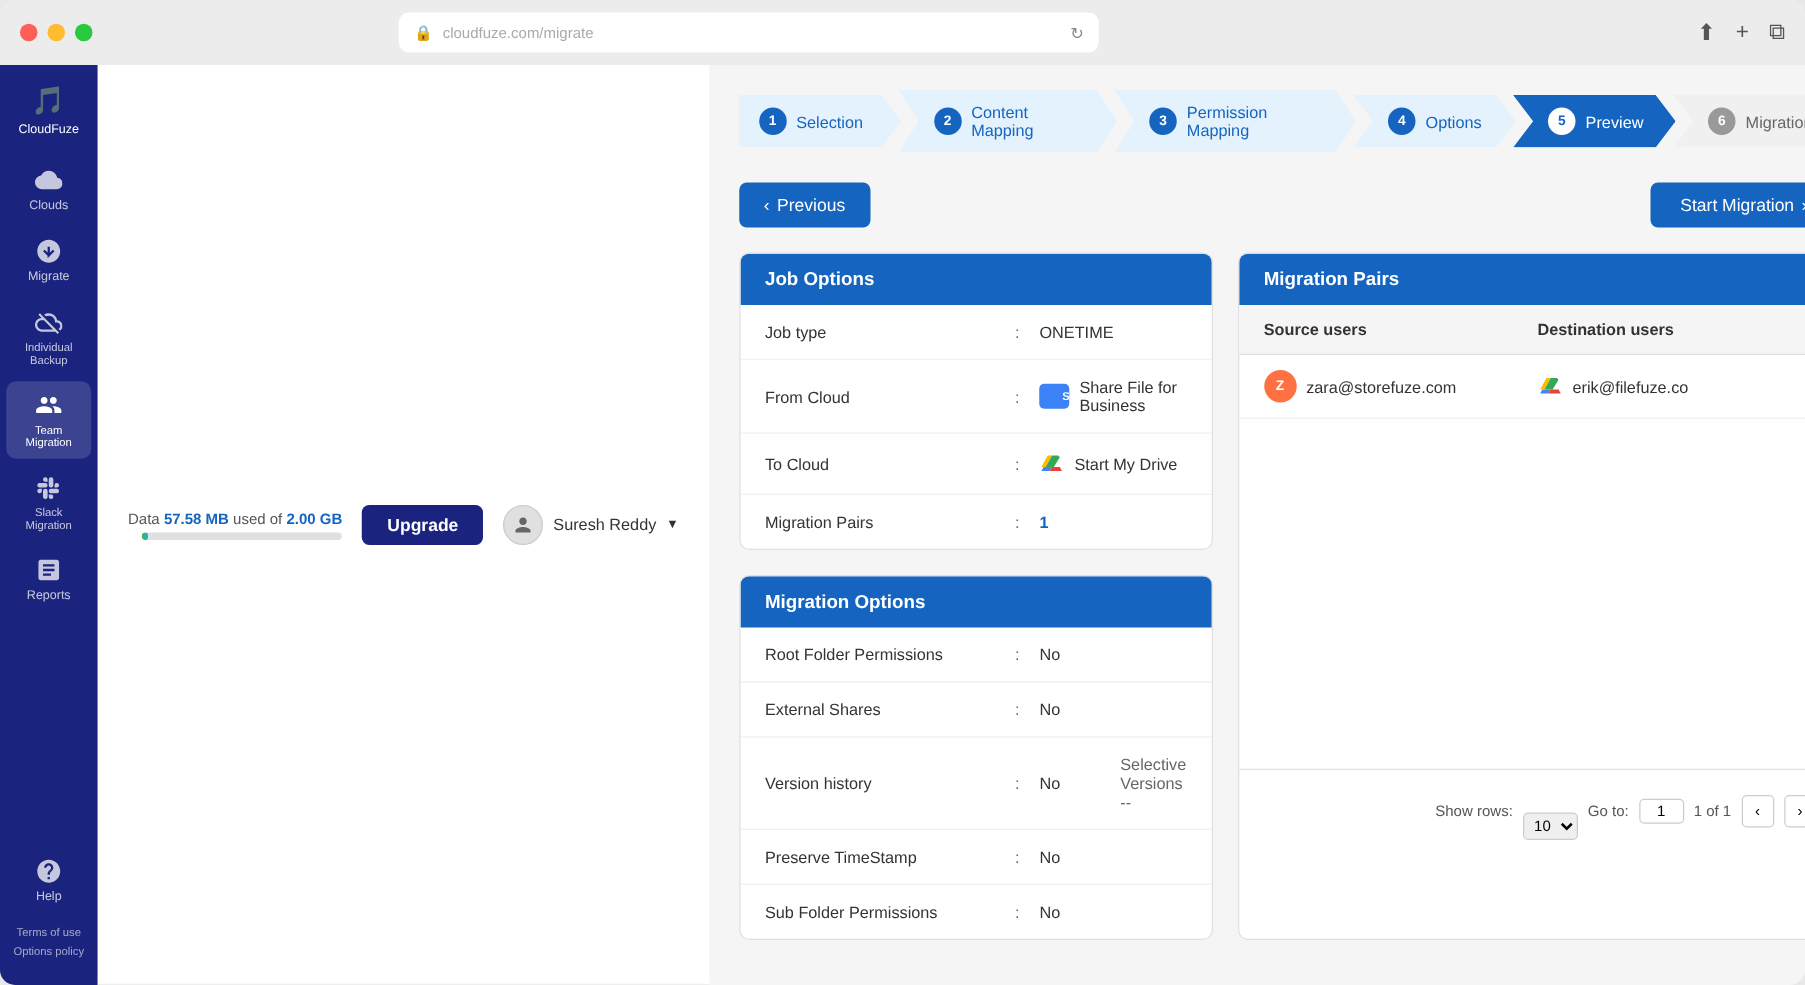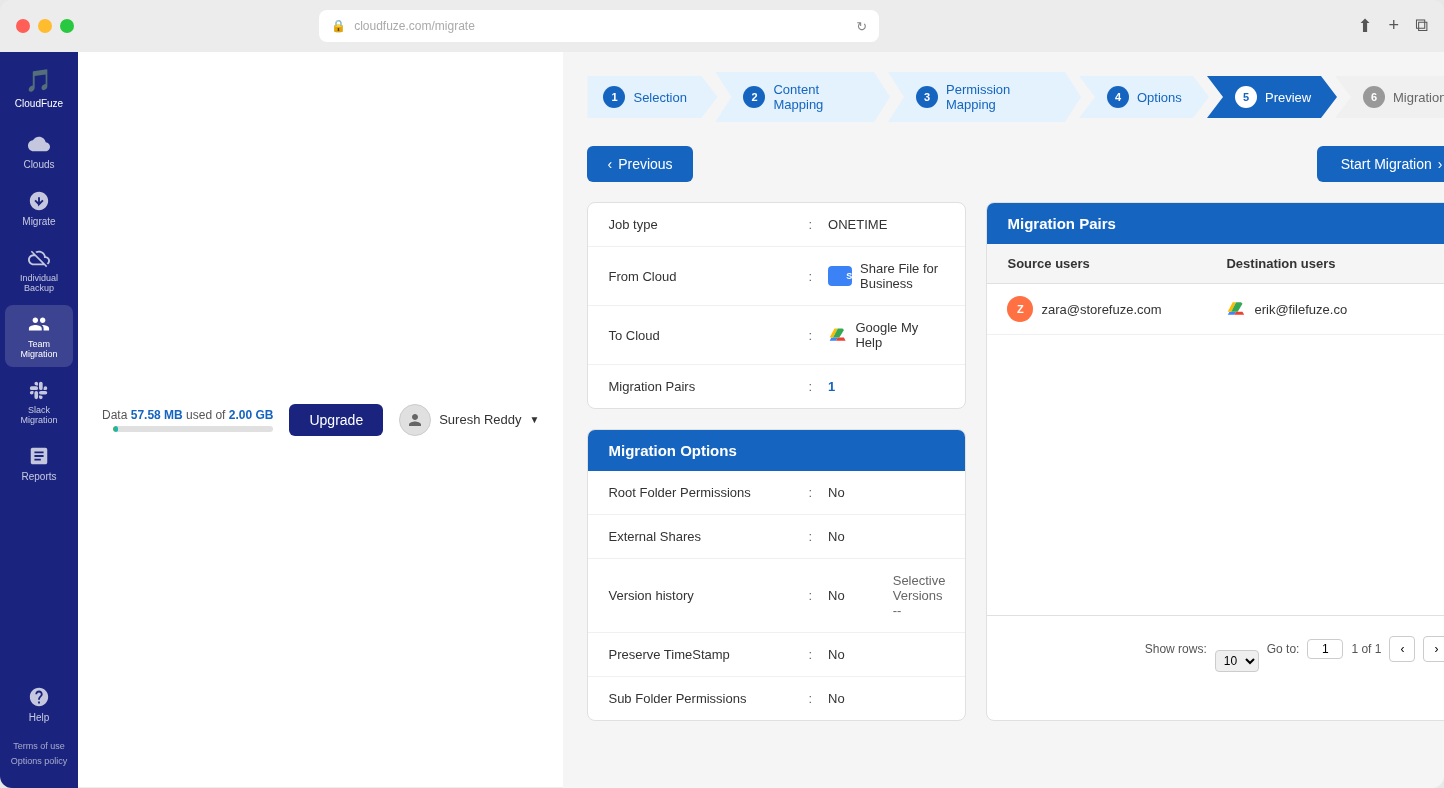--- a/index.html
+++ b/index.html
@@ -155,21 +155,21 @@
       border-radius: 3px;
     }
 
     .upgrade-btn {
       background: #1a237e;
       color: white;
       border: none;
       border-radius: 6px;
       padding: 8px 20px;
       font-size: 14px;
-      font-weight: 400;
+      font-weight: 700;
       cursor: pointer;
     }
 
     .user-menu {
       display: flex;
       align-items: center;
       gap: 8px;
       cursor: pointer;
       font-size: 13px;
       color: #333;
@@ -590,20 +590,21 @@
             <span>Start Migration</span>
             <span>›</span>
           </button>
         </div>
 
         <div class="content-grid">
 
           <div style="display: flex; flex-direction: column; gap: 20px;">
 
             <div class="panel">
+              <div class="panel-header">Job Options</div>
               <div class="panel-body">
                 <div class="info-row">
                   <span class="info-label">Job type</span>
                   <span class="info-sep">:</span>
                   <span class="info-value">ONETIME</span>
                 </div>
                 <div class="info-row">
                   <span class="info-label">From Cloud</span>
                   <span class="info-sep">:</span>
                   <span class="info-value">
@@ -614,21 +615,21 @@
                 <div class="info-row">
                   <span class="info-label">To Cloud</span>
                   <span class="info-sep">:</span>
                   <span class="info-value">
                     <svg width="20" height="20" viewBox="0 0 24 24">
                       <path fill="#4285F4" d="M4.23 15.19L2.05 19h7.82l2.18-3.81H4.23z"></path>
                       <path fill="#FBBC04" d="M8.1 4L2.05 15.19h4.18L12.23 4H8.1z"></path>
                       <path fill="#34A853" d="M15.9 4h-3.67L6.23 15.19H14l5.77-9.38L18.1 4H15.9z"></path>
                       <path fill="#EA4335" d="M12 15.19L9.87 19h11.95l-2.05-3.81H12z"></path>
                     </svg>
-                    <span>Google My Help</span>
+                    <span>Start My Drive</span>
                   </span>
                 </div>
                 <div class="info-row">
                   <span class="info-label">Migration Pairs</span>
                   <span class="info-sep">:</span>
                   <span class="info-value blue" style="cursor:pointer;">1</span>
                 </div>
               </div>
             </div>
 

